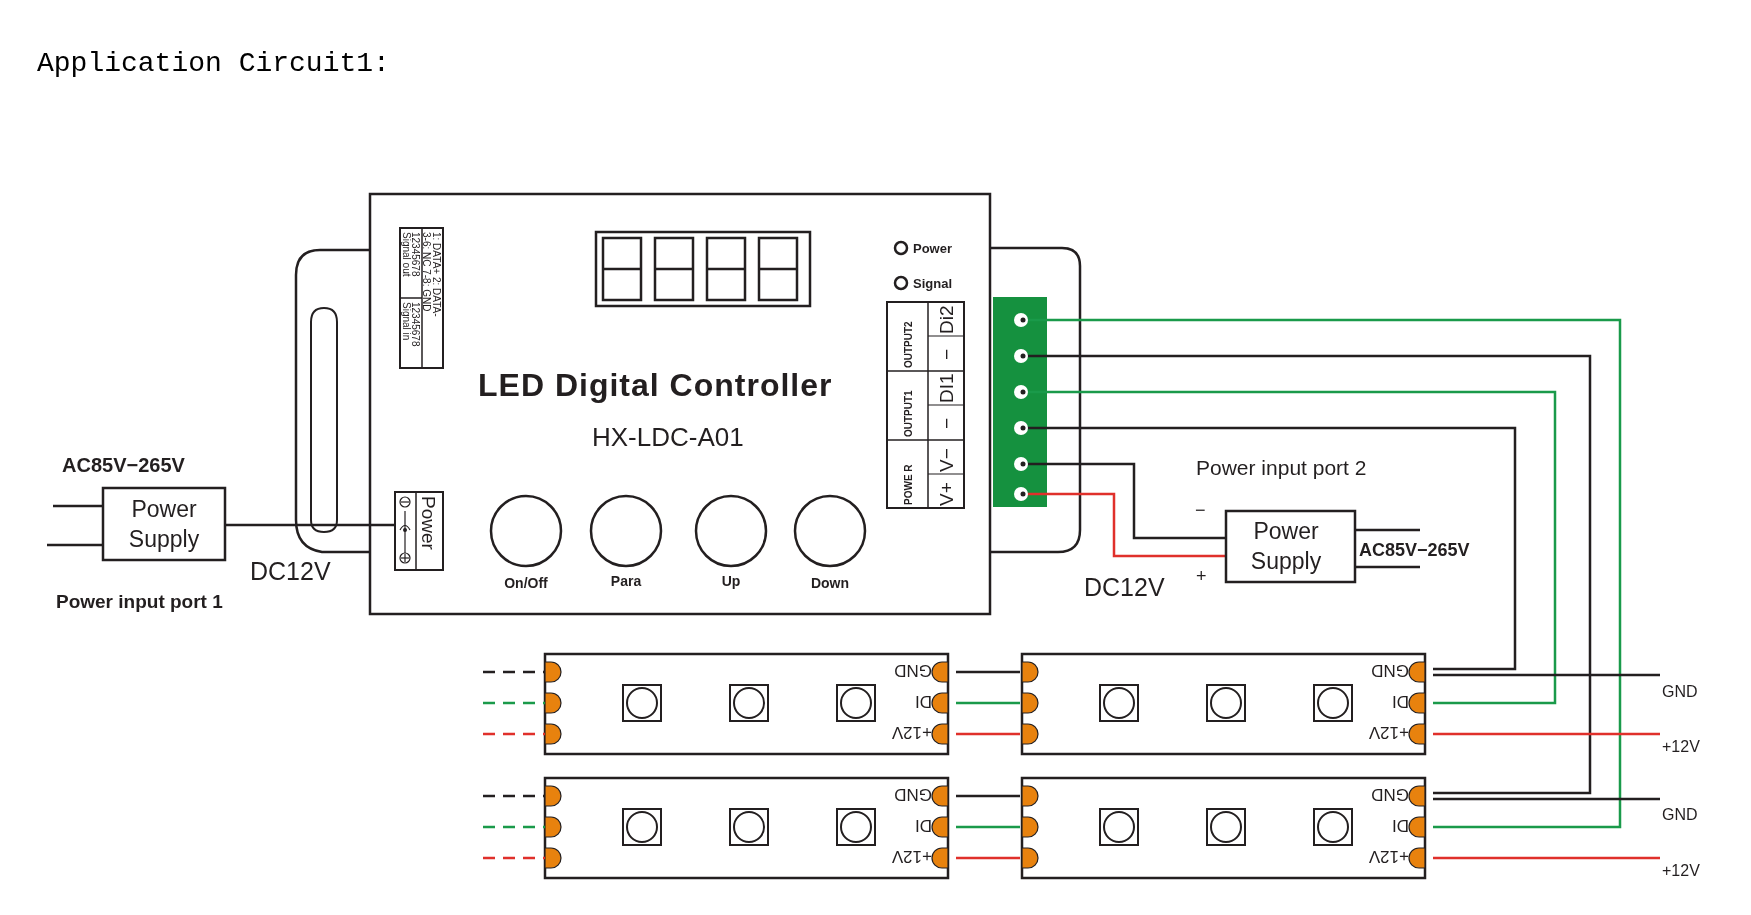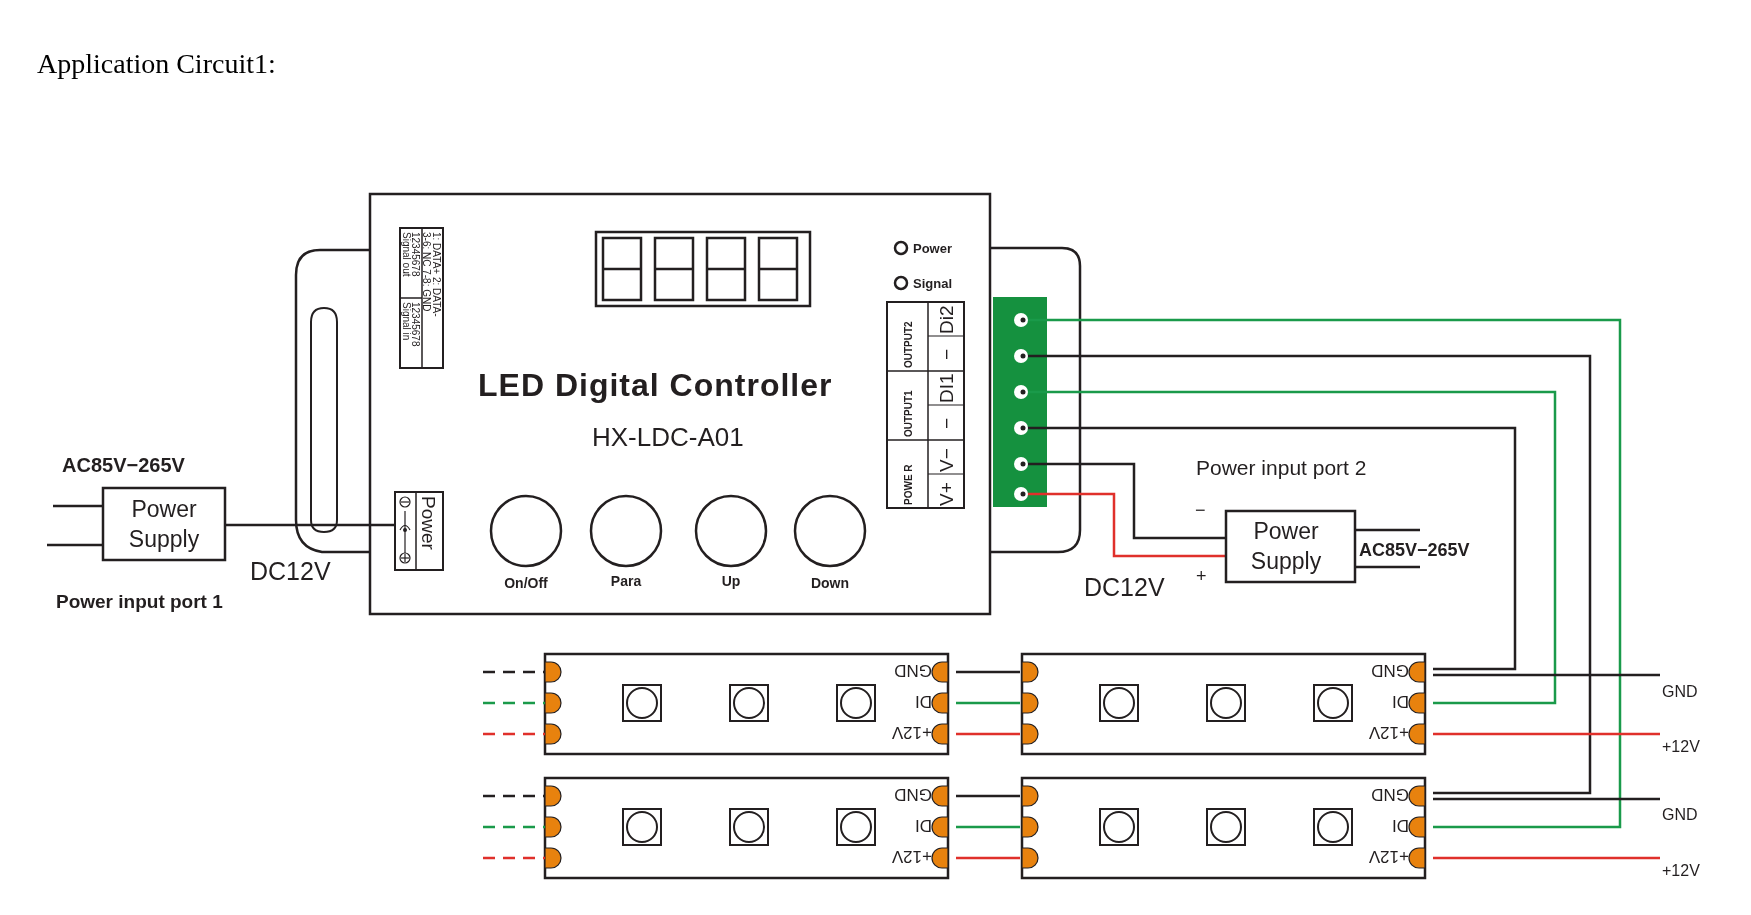--- a/index.html
+++ b/index.html
@@ -1,17 +1,17 @@
 <!DOCTYPE html>
 <html><head>
 <meta charset="utf-8">
 <style>
   html, body { margin:0; padding:0; background:#ffffff; }
   body { width:1751px; height:915px; position:relative; overflow:hidden; font-family:"Liberation Sans", sans-serif; color:#231f20; }
-  .title { position:absolute; left:37px; top:48px; font-size:28px; color:#000; font-family:Liberation Serif, serif; }
+  .title { position:absolute; left:37px; top:48px; font-size:28px; color:#000; font-family:Liberation Mono, monospace; }
   svg#diagram { position:absolute; left:0; top:0; }
   svg text { font-family:"Liberation Sans", sans-serif; fill:#231f20; }
   .bold { font-weight:bold; }
 </style>
 </head>
 <body>
 
 <div class="title">Application Circuit1:</div>
 
 <svg id="diagram" width="1751" height="915" viewBox="0 0 1751 915" xmlns="http://www.w3.org/2000/svg">

